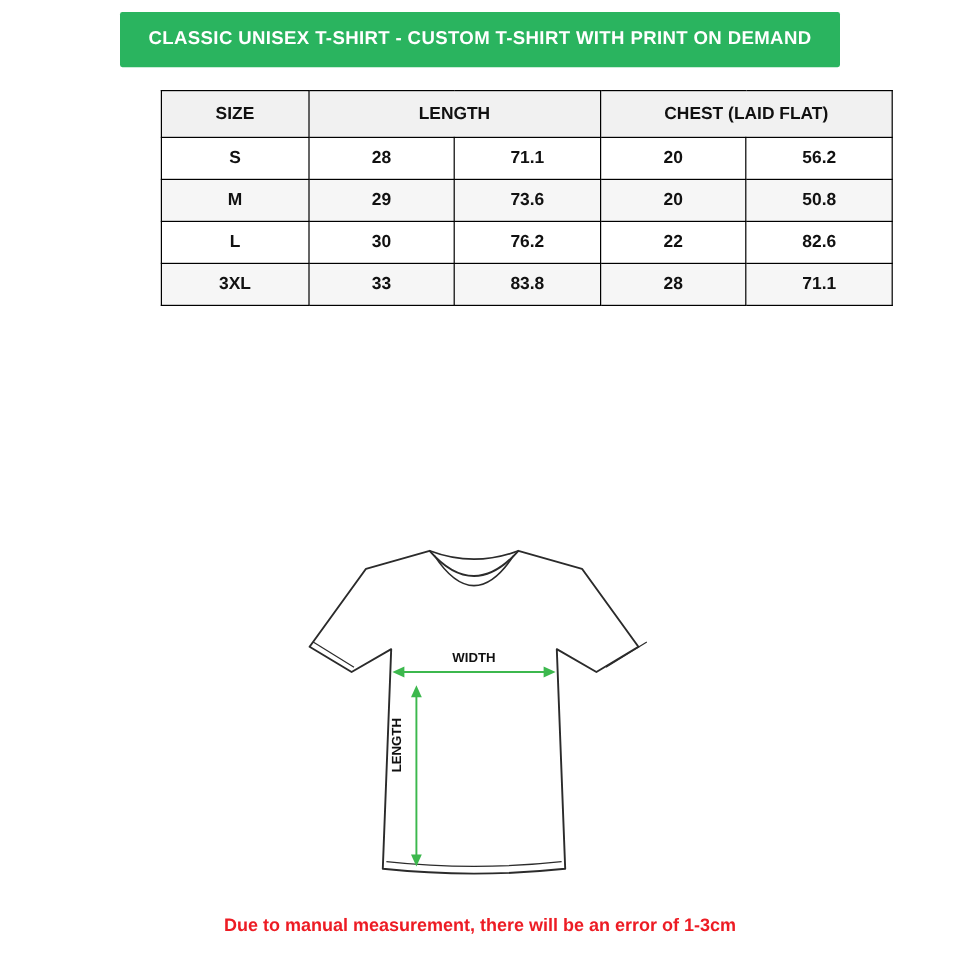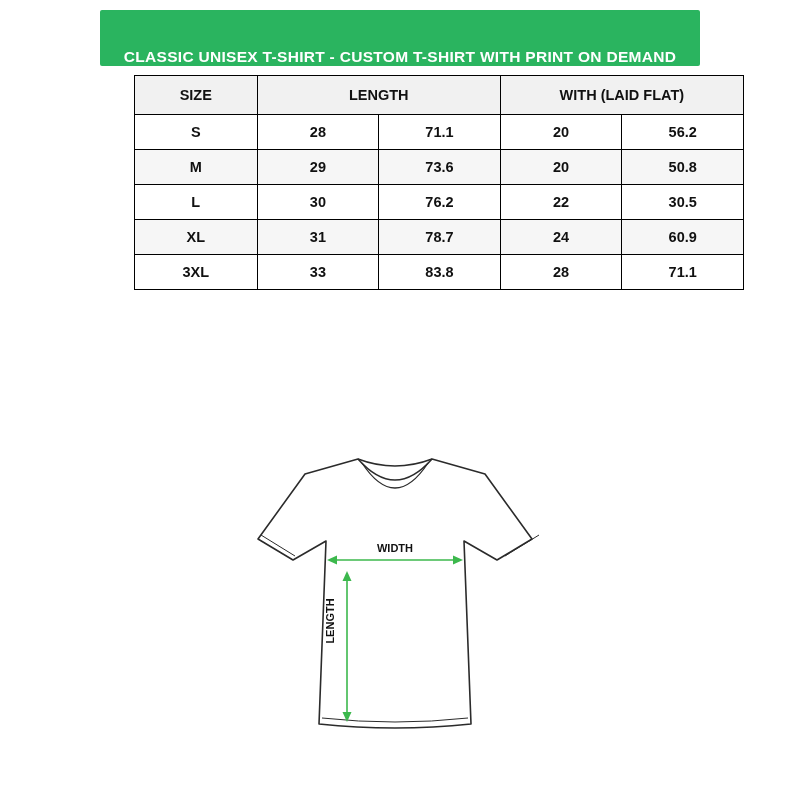--- a/index.html
+++ b/index.html
@@ -7,23 +7,23 @@
     position:relative;
     width:800px;height:800px;
     margin:0 auto;
     background:#ffffff;
     font-family:"Liberation Sans", sans-serif;
     overflow:hidden;
   }
   
   .banner{
     position:absolute;
-    left:100px; top:10px; width:600px; height:56px;
+    left:100px; top:10px; width:600px; height:46px;
     background:#2ab45f;
-    display:flex; align-items:flex-end; justify-content:center;
+    display:flex; align-items:center; justify-content:center;
     border-radius:2px;
   }
   .banner h1{
     margin:0;
     color:#ffffff;
     font-size:15.5px;
     font-weight:700;
     letter-spacing:.3px;
     text-align:center;
     white-space:nowrap;
@@ -80,21 +80,21 @@
   <div class="banner">
     <h1>CLASSIC UNISEX T-SHIRT - CUSTOM T-SHIRT WITH PRINT ON DEMAND</h1>
   </div>
 
   <div class="table-wrap">
     <table class="size-chart">
       <thead>
         <tr>
           <th style="width:20%">SIZE</th>
           <th colspan="2" style="width:40%">LENGTH</th>
-          <th colspan="2" style="width:40%">WITH (LAID FLAT)</th>
+          <th colspan="2" style="width:40%">CHEST (LAID FLAT)</th>
         </tr>
       </thead>
       <tbody>
         <tr>
           <td>S</td>
           <td>28</td>
           <td>71.1</td>
           <td>20</td>
           <td>56.2</td>
         </tr>
@@ -103,28 +103,21 @@
           <td>29</td>
           <td>73.6</td>
           <td>20</td>
           <td>50.8</td>
         </tr>
         <tr>
           <td>L</td>
           <td>30</td>
           <td>76.2</td>
           <td>22</td>
-          <td>30.5</td>
-        </tr>
-        <tr>
-          <td>XL</td>
-          <td>31</td>
-          <td>78.7</td>
-          <td>24</td>
-          <td>60.9</td>
+          <td>82.6</td>
         </tr>
         <tr>
           <td>3XL</td>
           <td>33</td>
           <td>83.8</td>
           <td>28</td>
           <td>71.1</td>
         </tr>
       </tbody>
     </table>
@@ -153,14 +146,15 @@
 
       <g stroke="#3cb84d" fill="#3cb84d">
         <line x1="97" y1="136" x2="97" y2="271" stroke-width="1.6"></line>
         <polygon points="97,128 92.5,138 101.5,138" stroke="none"></polygon>
         <polygon points="97,279 92.5,269 101.5,269" stroke="none"></polygon>
       </g>
       <text transform="translate(84,178) rotate(-90)" text-anchor="middle" font-size="11" font-weight="bold" fill="#111111">LENGTH</text>
     </svg>
   </div>
 
+  <div class="note">Due to manual measurement, there will be an error of 1-3cm</div>
 
 </div>
 
 </body></html>

